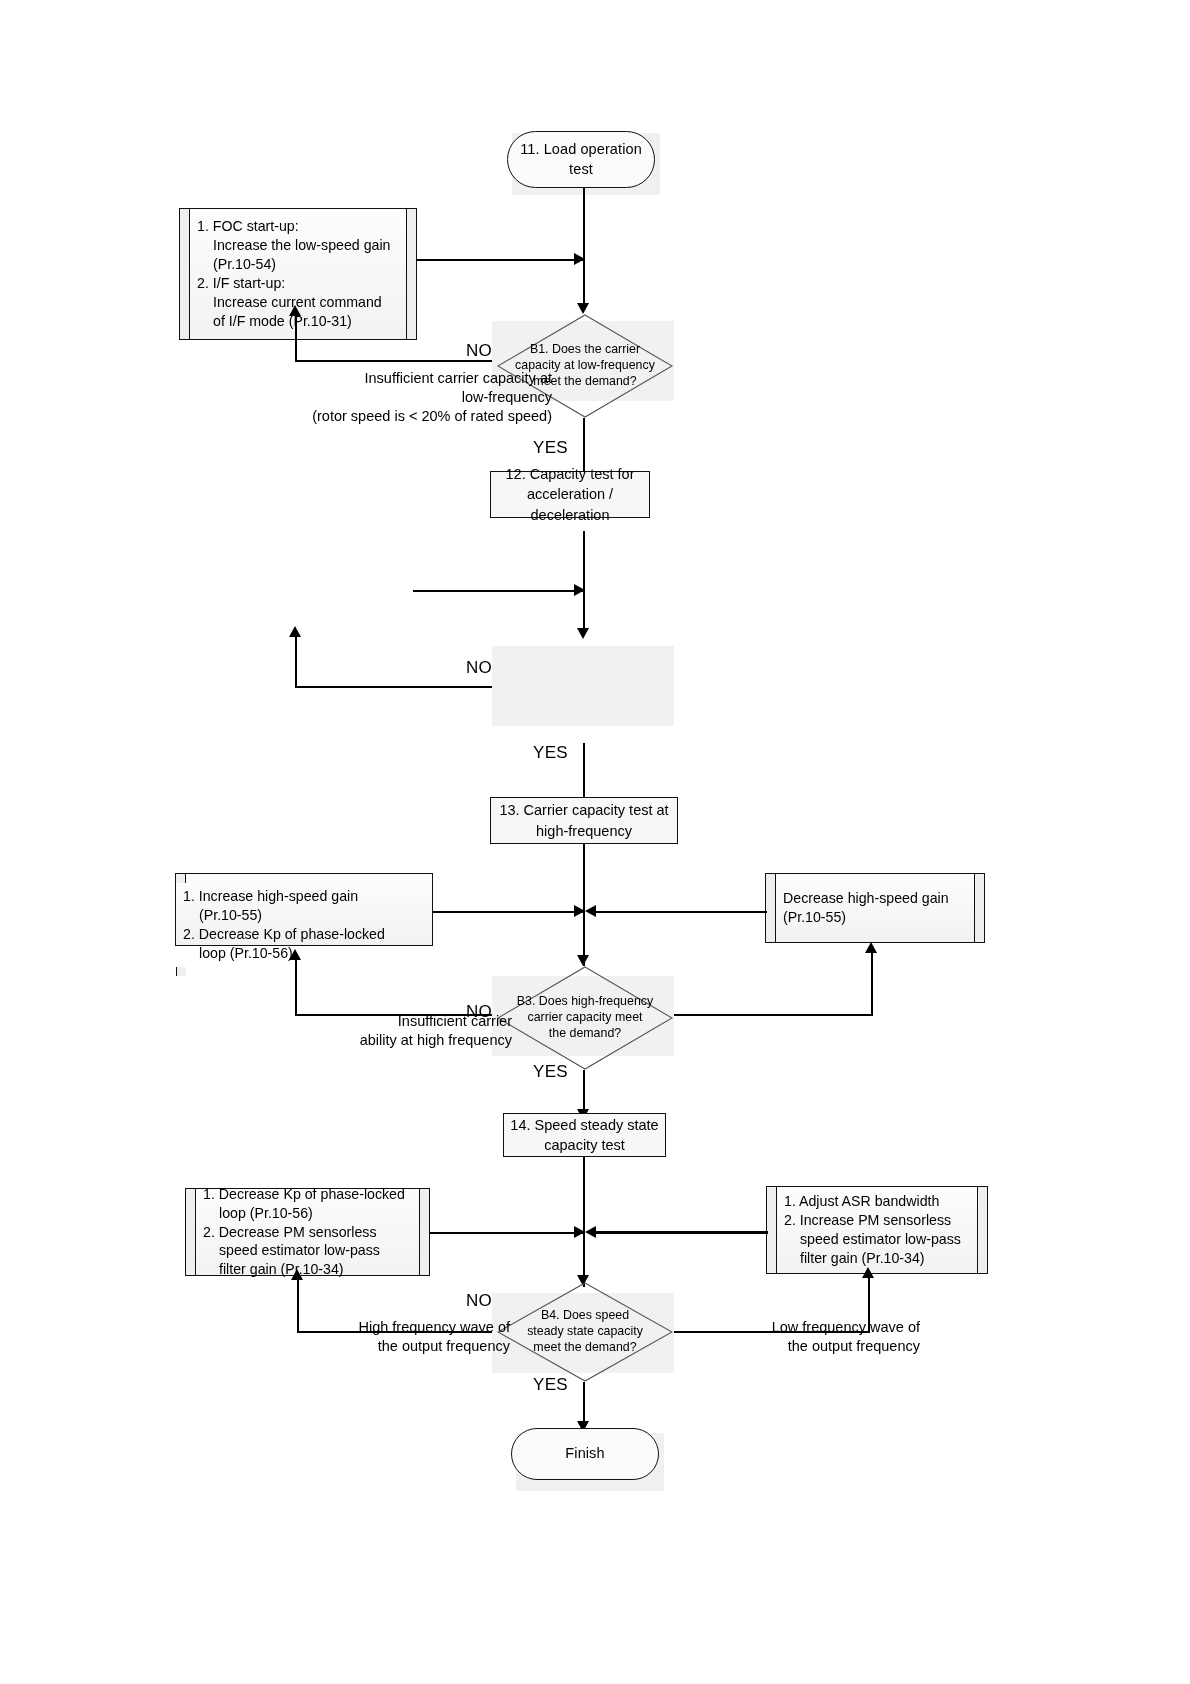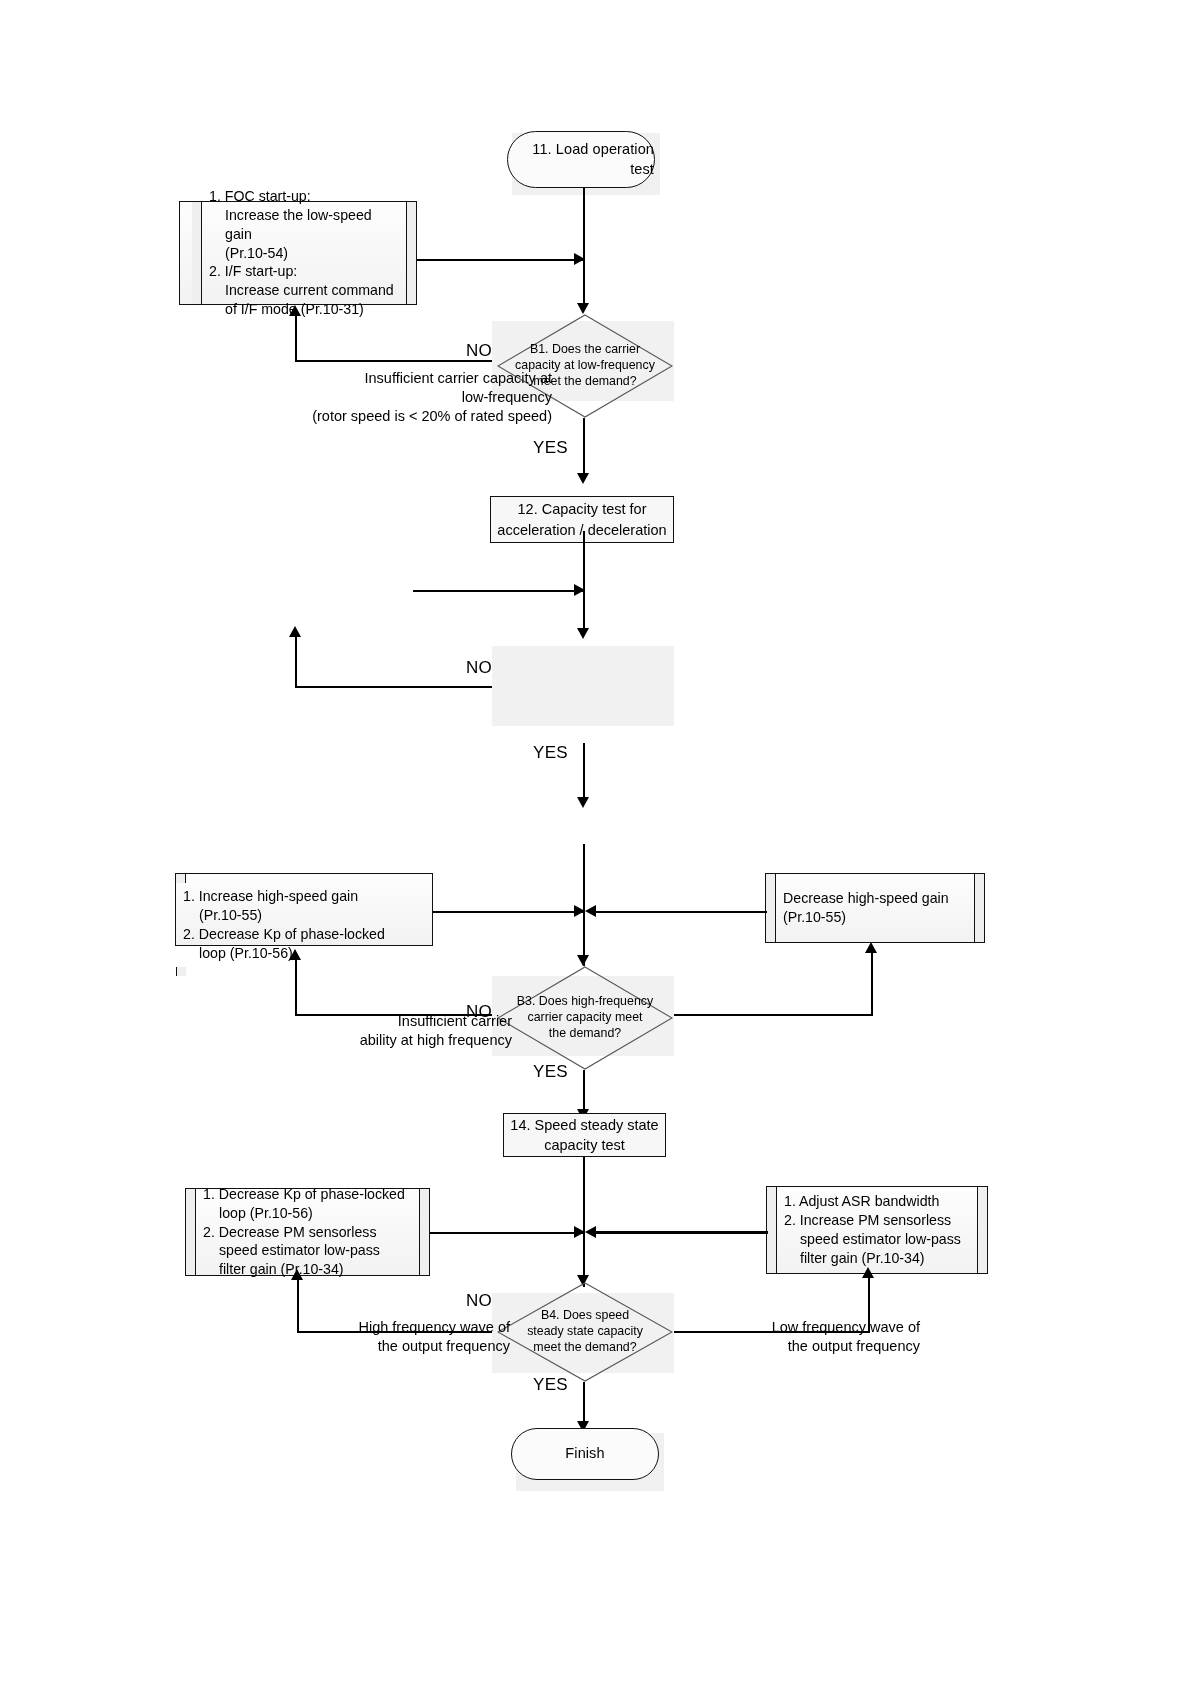--- a/index.html
+++ b/index.html
@@ -23,21 +23,21 @@
   .abs { position: absolute; box-sizing: border-box; }
 
   
   .terminator {
     border: 1.6px solid #111;
     border-radius: 34px;
     background: #fbfbfb;
     display: flex;
     align-items: center;
     justify-content: center;
-    text-align: right;
+    text-align: center;
     font-size: 14.5px;
     line-height: 1.35;
     letter-spacing: .1px;
   }
   .term-shadow {
     background: #f0f0f0;
     border: none;
     border-radius: 2px;
   }
 
@@ -156,21 +156,21 @@
 
   <div class="abs term-shadow" style="left:512px; top:133px; width:148px; height:62px;"></div>
   <div class="abs terminator" style="left:507px; top:131px; width:148px; height:57px;">
     <span>11. Load operation
 test</span>
   </div>
 
   <div class="abs vline" style="left:583px; top:188px; height:118px;"></div>
   <div class="abs arrow-down" style="left:577px; top:303px;"></div>
 
-  <div class="abs predef" style="left:179px; top:201px; width:238px; height:104px;padding-left:12px;">
+  <div class="abs predef" style="left:179px; top:208px; width:238px; height:132px;">
     <div class="bar"></div>
     <div class="body">
       <ol>
         <li>1. FOC start-up:
     Increase the low-speed gain
     (Pr.10-54)</li>
         <li>2. I/F start-up:
     Increase current command
     of I/F mode (Pr.10-31)</li>
       </ol>
@@ -198,21 +198,21 @@
   <div class="abs lbl lbl-yn" style="left:448px; top:340px; width:44px;">NO</div>
 
   <div class="abs lbl" style="left:232px; top:369px; width:320px;">Insufficient carrier capacity at
 low-frequency
 (rotor speed is &lt; 20% of rated speed)</div>
 
   <div class="abs vline" style="left:583px; top:418px; height:58px;"></div>
   <div class="abs arrow-down" style="left:577px; top:473px;"></div>
   <div class="abs lbl lbl-yn" style="left:524px; top:437px; width:44px;">YES</div>
 
-  <div class="abs process" style="left:490px; top:496px; width:184px; height:47px;">
+  <div class="abs process" style="left:490px; top:471px; width:160px; height:47px;">
     <span>12. Capacity test for
 acceleration / deceleration</span>
   </div>
 
   <div class="abs vline" style="left:583px; top:531px; height:100px;"></div>
   <div class="abs arrow-down" style="left:577px; top:628px;"></div>
 
 
   <div class="abs hline" style="left:413px; top:590px; width:172px;"></div>
   <div class="abs arrow-right" style="left:574px; top:584px;"></div>
@@ -222,20 +222,24 @@
   <div class="abs arrow-up" style="left:289px; top:626px;"></div>
 
   <div class="abs decision-bg" style="left:492px; top:646px; width:182px; height:80px;"></div>
 
   <div class="abs lbl lbl-yn" style="left:448px; top:657px; width:44px;">NO</div>
 
   <div class="abs vline" style="left:583px; top:743px; height:57px;"></div>
   <div class="abs arrow-down" style="left:577px; top:797px;"></div>
   <div class="abs lbl lbl-yn" style="left:524px; top:742px; width:44px;">YES</div>
 
+  <div class="abs process" style="left:490px; top:797px; width:188px; height:47px;">
+    <span>13. Carrier capacity test
+at high-frequency</span>
+  </div>
 
   <div class="abs vline" style="left:583px; top:844px; height:122px;"></div>
   <div class="abs arrow-down" style="left:577px; top:955px;"></div>
 
   <div class="abs predef" style="left:175px; top:873px; width:258px; height:73px;flex-direction:column;">
     <div class="bar"></div>
     <div class="body">
       <ol>
         <li>1. Increase high-speed gain
     (Pr.10-55)</li>

